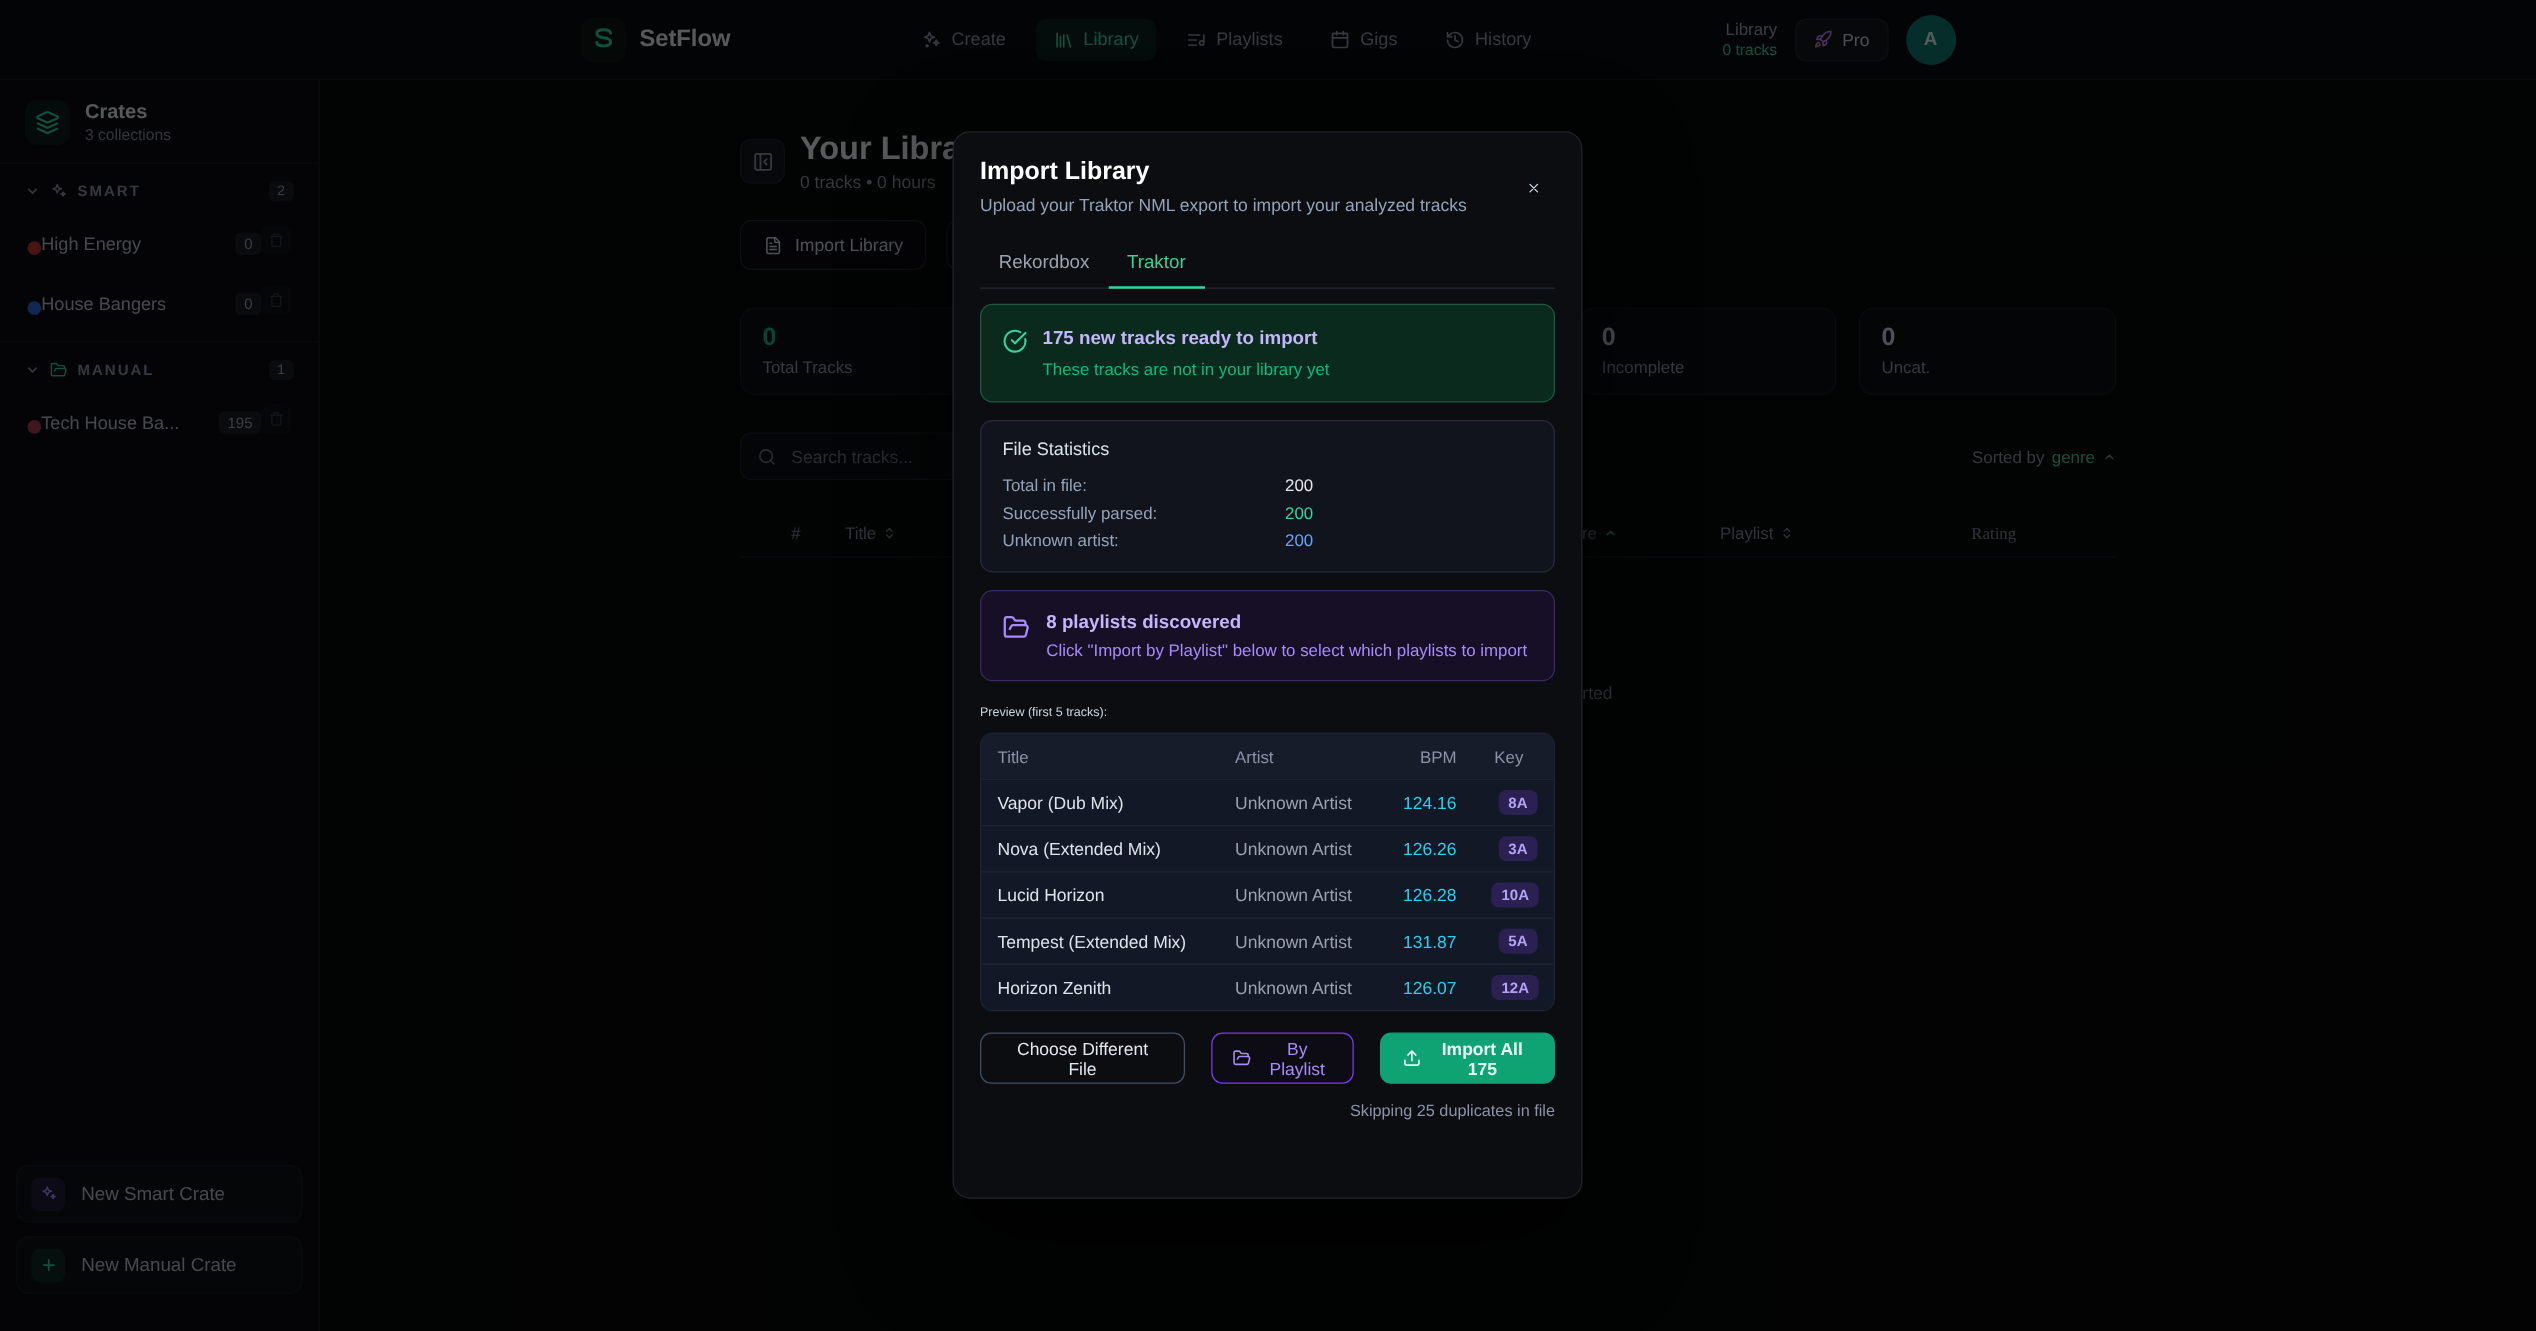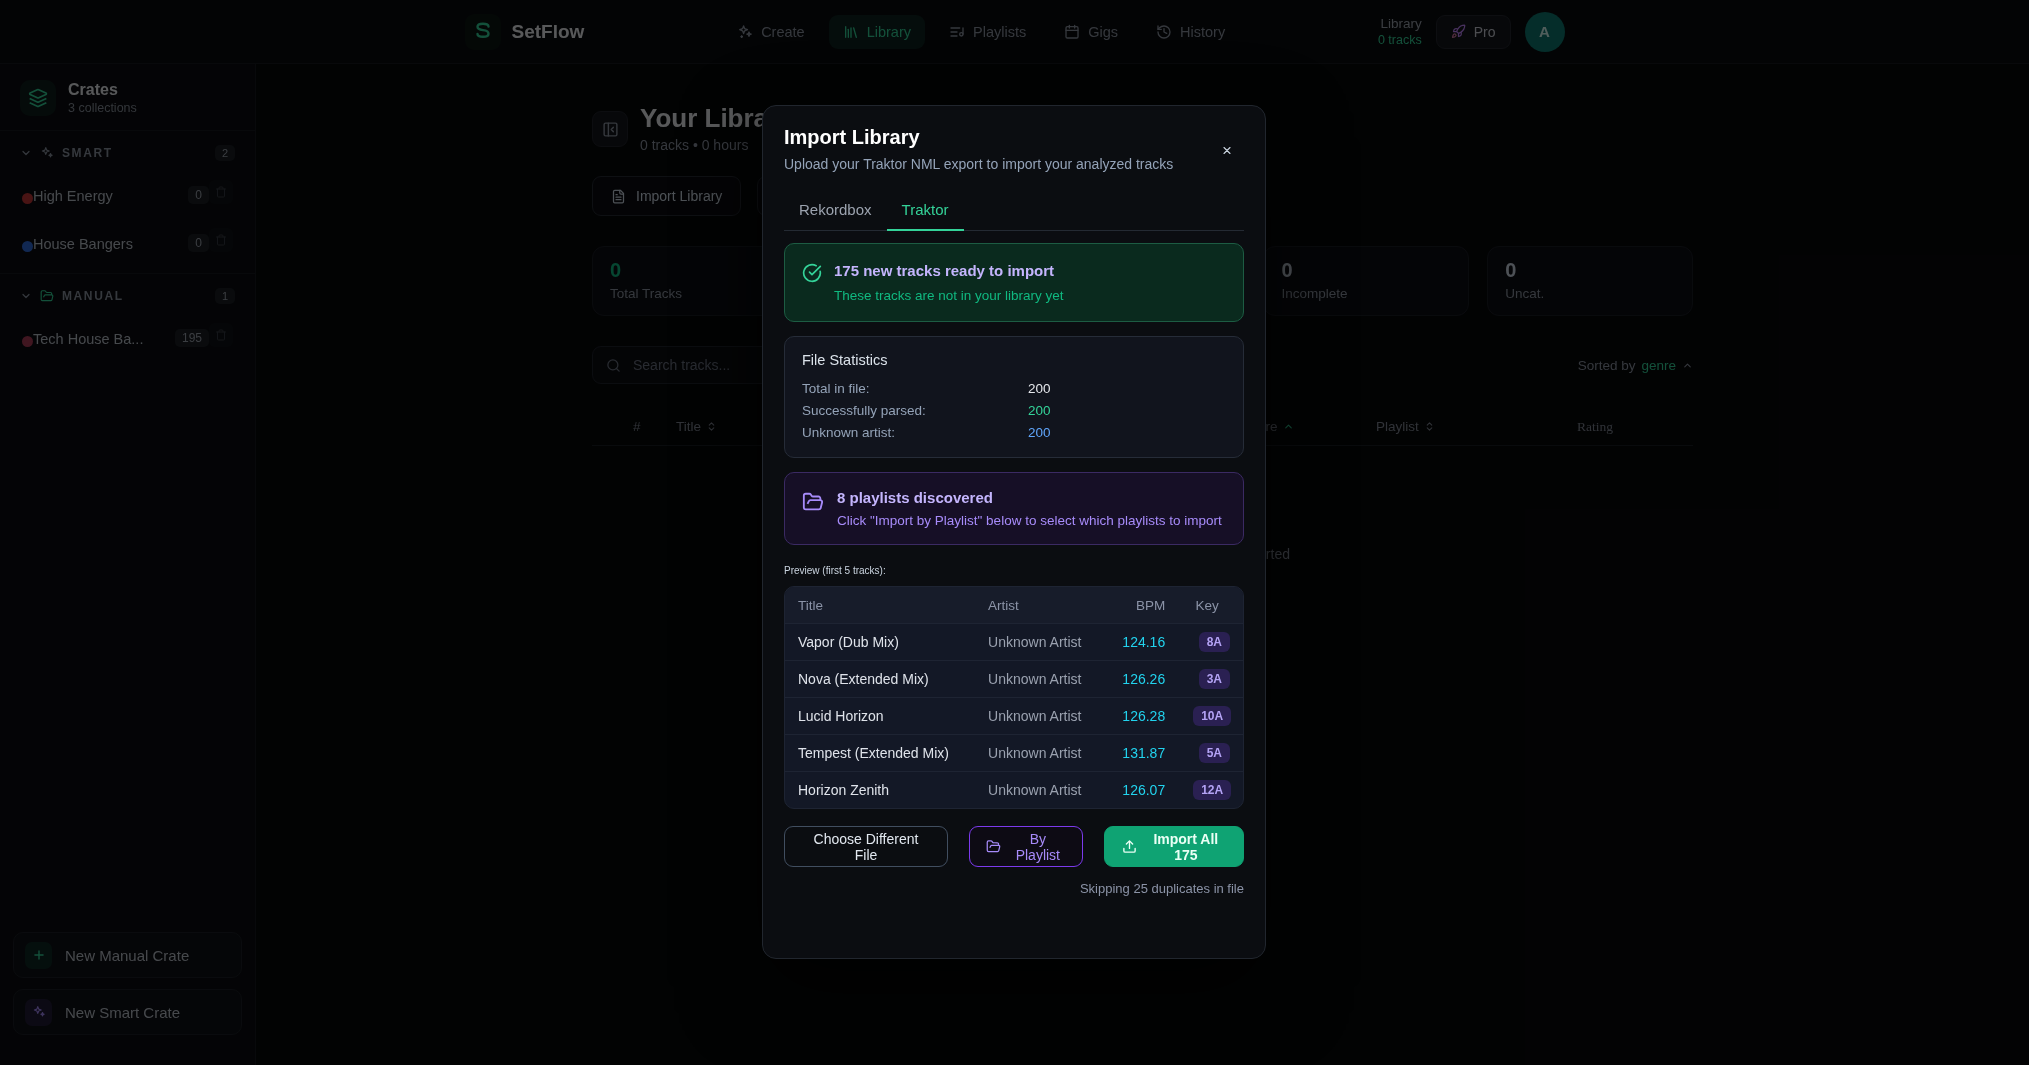--- a/index.html
+++ b/index.html
@@ -283,35 +283,35 @@
           <svg width="12" height="12" viewBox="0 0 24 24" fill="none" stroke="currentColor" stroke-width="2" stroke-linecap="round">
             <path d="M3 6h18"></path>
             <path d="M19 6v14a2 2 0 0 1-2 2H7a2 2 0 0 1-2-2V6"></path>
             <path d="M8 6V4a2 2 0 0 1 2-2h4a2 2 0 0 1 2 2v2"></path>
           </svg>
         </span>
     </div>
 
     <div class="sb-bottom">
       <button class="sb-btn">
-        <span class="ic ic-green">
-            <svg width="14" height="14" viewBox="0 0 24 24" fill="none" stroke="currentColor" stroke-width="2.4" stroke-linecap="round">
-              <path d="M5 12h14M12 5v14"></path>
-            </svg>
-          </span>
-        <span>New Manual Crate</span>
-      </button>
-      <button class="sb-btn">
         <span class="ic ic-purple">
             <svg width="14" height="14" viewBox="0 0 24 24" fill="none" stroke="currentColor" stroke-width="2" stroke-linejoin="round">
               <path d="M9.9 2.8 11.5 7l4.2 1.6-4.2 1.6-1.6 4.2-1.6-4.2-4.2-1.6L8.3 7Z"></path>
               <path d="m18 13 .8 2 2 .8-2 .8-.8 2-.8-2-2-.8 2-.8Z"></path>
             </svg>
           </span>
         <span>New Smart Crate</span>
+      </button>
+      <button class="sb-btn">
+        <span class="ic ic-green">
+            <svg width="14" height="14" viewBox="0 0 24 24" fill="none" stroke="currentColor" stroke-width="2.4" stroke-linecap="round">
+              <path d="M5 12h14M12 5v14"></path>
+            </svg>
+          </span>
+        <span>New Manual Crate</span>
       </button>
     </div>
   </aside>
 
   <main class="main">
     <div class="main-inner">
       <div class="mhead">
         <button class="panel-btn">
           <span>
               <svg width="17" height="17" viewBox="0 0 24 24" fill="none" stroke="currentColor" stroke-width="2" stroke-linecap="round" stroke-linejoin="round">

